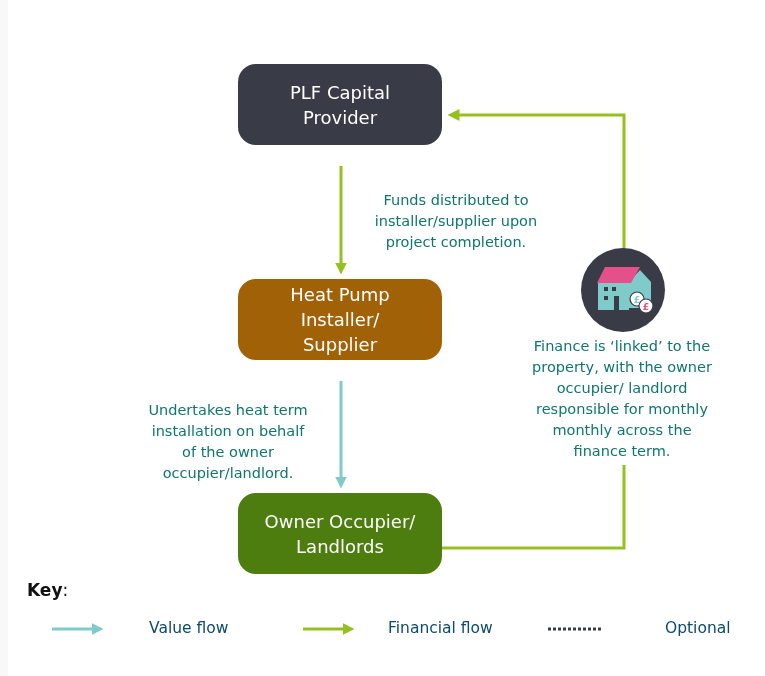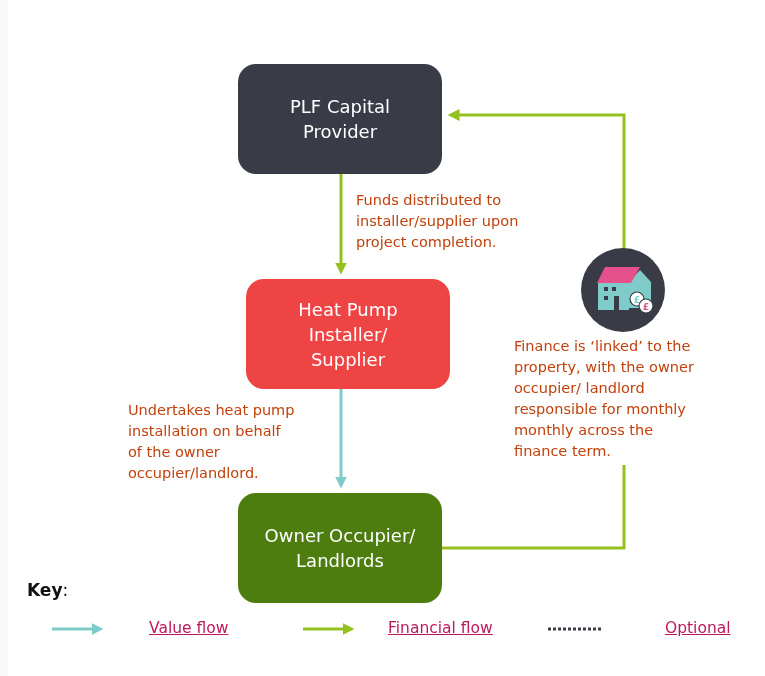--- a/index.html
+++ b/index.html
@@ -4,40 +4,40 @@
   <style>
     html, body { margin: 0; padding: 0; }
     body {
       width: 765px; height: 676px; position: relative; overflow: hidden;
       background: #ffffff;
       font-family: "DejaVu Sans", "Liberation Sans", sans-serif;
       color: #1a1a1a;
     }
     .left-strip { position: absolute; left: 0; top: 0; width: 8px; height: 676px; background: #f8f8f8; }
     .node {
-      position: absolute; left: 238px; width: 204px; height: 110px;
+      position: absolute; left: 238px; width: 204px; height: 81px;
       background: #393c47; border-radius: 18px;
       display: flex; align-items: center; justify-content: center;
       text-align: center; color: #ffffff; font-size: 18px; line-height: 25px;
       white-space: pre-line;
     }
     #node-plf { top: 64px; }
     #node-installer { top: 279px; }
     #node-owner { top: 493px; }
     .note {
-      position: absolute; font-size: 14.5px; line-height: 21px;
-      color: #c2410c; white-space: pre-line;
+      position: absolute; text-align: center; font-size: 14.5px; line-height: 21px;
+      color: #0f766e; white-space: pre-line;
     }
     #note-funds { left: 356px; top: 190px; width: 200px; }
     #note-installation { left: 128px; top: 400px; width: 200px; }
     #note-finance { left: 514px; top: 336px; width: 216px; }
     svg.flows { position: absolute; left: 0; top: 0; }
     .key-title { position: absolute; left: 27px; top: 580px; font-size: 17px; font-weight: bold; color: #111; }
     .key-title .colon { font-weight: normal; }
-    .key-label { position: absolute; top: 619px; font-size: 15.5px; color: #be185d; text-decoration: underline; }
+    .key-label { position: absolute; top: 619px; font-size: 15.5px; color: #0c4a6e; }
     #key-value-label { left: 149px; }
     #key-financial-label { left: 388px; text-align: right; }
     #key-optional-label { left: 648px; margin-left: 17px; }
   </style>
 </head>
 <body>
 
 <div class="left-strip"></div>
 
 <svg class="flows" width="765" height="676" viewBox="0 0 765 676">
@@ -75,34 +75,34 @@
 
   <line id="key-value-line" x1="52" y1="629" x2="99" y2="629" stroke-width="3" marker-end="url(#arrow-teal)" stroke="#7ecbc9"></line>
   <line id="key-financial-line" x1="303" y1="629" x2="350" y2="629" stroke-width="3" marker-end="url(#arrow-green)" stroke="#95c11f"></line>
   <line x1="548" y1="629" x2="602" y2="629" stroke="#393c47" stroke-width="3" stroke-dasharray="3,2"></line>
 </svg>
 
 <div class="node" id="node-plf" style="background: rgb(57, 60, 71);">
   <span>PLF Capital
 Provider</span>
 </div>
-<div class="node" id="node-installer" style="background: #ef4444; margin-left: 8px;">
+<div class="node" id="node-installer" style="background: #a16207;">
   <span>Heat Pump
 Installer/
 Supplier</span>
 </div>
 <div class="node" id="node-owner" style="background: #4d7c0f;">
   <span>Owner Occupier/
 Landlords</span>
 </div>
 
 <div class="note" id="note-funds">Funds distributed to
 installer/supplier upon
 project completion.</div>
-<div class="note" id="note-installation">Undertakes heat pump
+<div class="note" id="note-installation">Undertakes heat term
 installation on behalf
 of the owner
 occupier/landlord.</div>
 <div class="note" id="note-finance">Finance is ‘linked’ to the
 property, with the owner
 occupier/ landlord
 responsible for monthly
 monthly across the
 finance term.</div>
 

